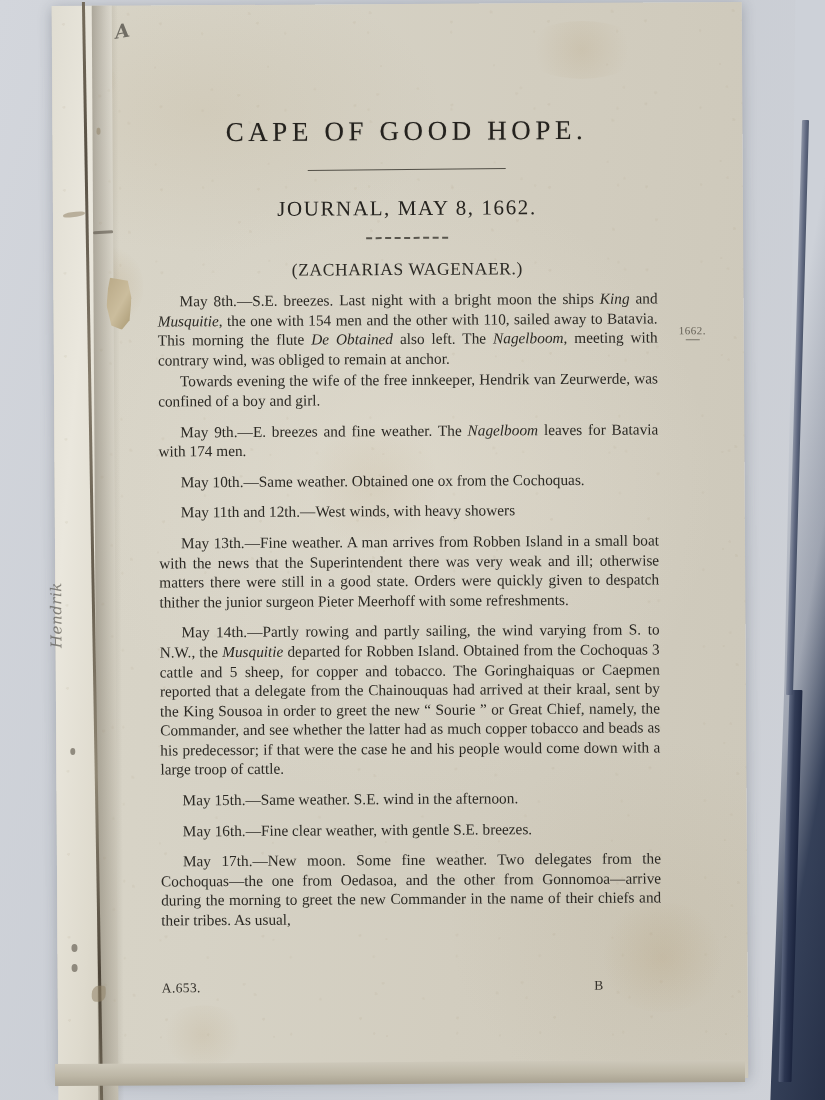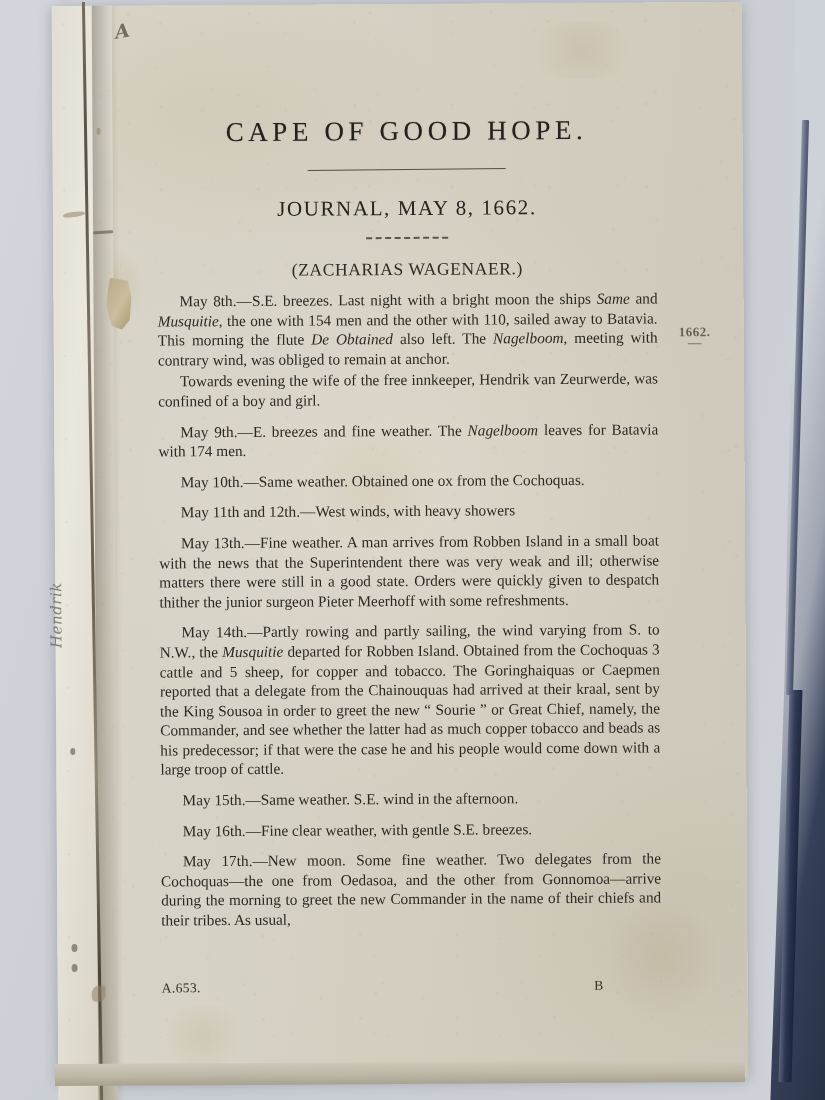--- a/index.html
+++ b/index.html
@@ -211,21 +211,21 @@
   .para i { font-style: italic; }
 
   
   #margin-note {
     position:absolute;
     left: 625px; top: 322px;
     text-align:center;
     color:#4a463d;
     opacity:.8;
   }
-  #margin-note .yr { font-size: 13px; letter-spacing: .5px; font-weight: bold; }
+  #margin-note .yr { font-size: 11px; letter-spacing: .5px; }
   #margin-note .nrule {
     width: 14px; border-top: 1.3px solid #4a463d;
     margin: 3px auto 0 auto; opacity:.8;
   }
 
   
   #footer {
     position:absolute;
     left: 104px; top: 975px;
     width: 500px;
@@ -266,21 +266,21 @@
     <div id="textblock" class="printed">
 
       <h1 id="title">CAPE OF GOOD HOPE.</h1>
       <div class="rule-long"></div>
 
       <h2 id="subtitle">JOURNAL, MAY 8, 1662.</h2>
       <div class="rule-dashed"></div>
 
       <h3 id="author">(ZACHARIAS WAGENAER.)</h3>
 
-      <p class="para">May 8th.—S.E. breezes.  Last night with a bright moon the ships <i>Same</i> and <i>Musquitie</i>, the one with 154 men and the other with 110, sailed away to Batavia.  This morning the flute <i>De Obtained</i> also left.   The <i>Nagelboom</i>, meeting with contrary wind, was obliged to remain at anchor.</p>
+      <p class="para">May 8th.—S.E. breezes.  Last night with a bright moon the ships <i>King</i> and <i>Musquitie</i>, the one with 154 men and the other with 110, sailed away to Batavia.  This morning the flute <i>De Obtained</i> also left.   The <i>Nagelboom</i>, meeting with contrary wind, was obliged to remain at anchor.</p>
       <p class="para tight">Towards evening the wife of the free innkeeper, Hendrik van Zeurwerde, was confined of a boy and girl.</p>
       <p class="para">May 9th.—E. breezes and fine weather.  The <i>Nagelboom</i> leaves for Batavia with 174 men.</p>
       <p class="para">May 10th.—Same weather.  Obtained one ox from the Cochoquas.</p>
       <p class="para">May 11th and 12th.—West winds, with heavy showers</p>
       <p class="para">May 13th.—Fine weather.  A man arrives from Robben Island in a small boat with the news that the Superintendent there was very weak and ill; otherwise matters there were still in a good state.  Orders were quickly given to despatch thither the junior surgeon Pieter Meerhoff with some refreshments.</p>
       <p class="para">May 14th.—Partly rowing and partly sailing, the wind varying from S. to N.W., the <i>Musquitie</i> departed for Robben Island. Obtained from the Cochoquas 3 cattle and 5 sheep, for copper and tobacco.  The Goringhaiquas or Caepmen reported that a delegate from the Chainouquas had arrived at their kraal, sent by the King Sousoa in order to greet the new “ Sourie ” or Great Chief, namely, the Commander, and see whether the latter had as much copper tobacco and beads as his predecessor; if that were the case he and his people would come down with a large troop of cattle.</p>
       <p class="para">May 15th.—Same weather.  S.E. wind in the afternoon.</p>
       <p class="para">May 16th.—Fine clear weather, with gentle S.E. breezes.</p>
       <p class="para">May 17th.—New moon.  Some fine weather.  Two delegates from the Cochoquas—the one from Oedasoa, and the other from Gonnomoa—arrive during the morning to greet the new Commander in the name of their chiefs and their tribes.  As usual,</p>
     </div>

